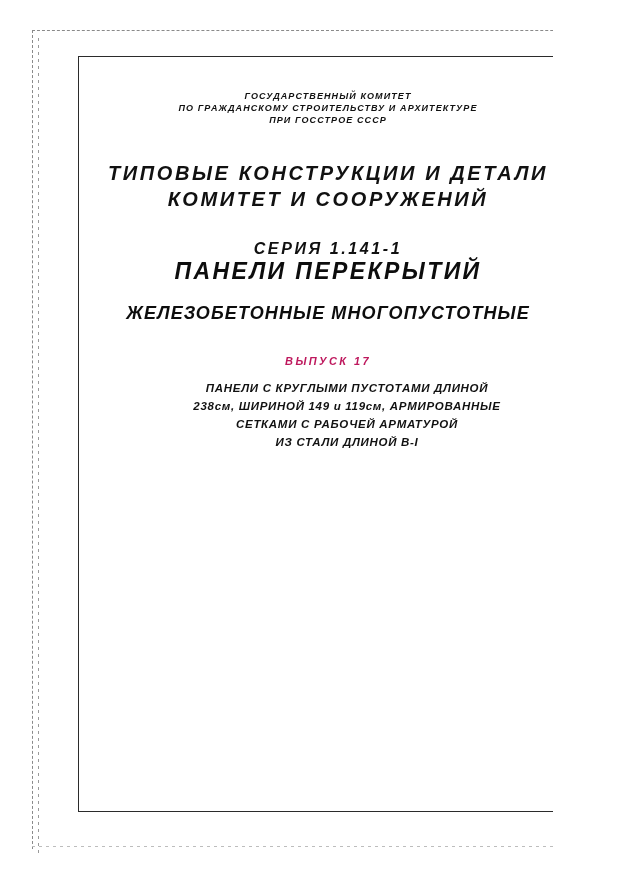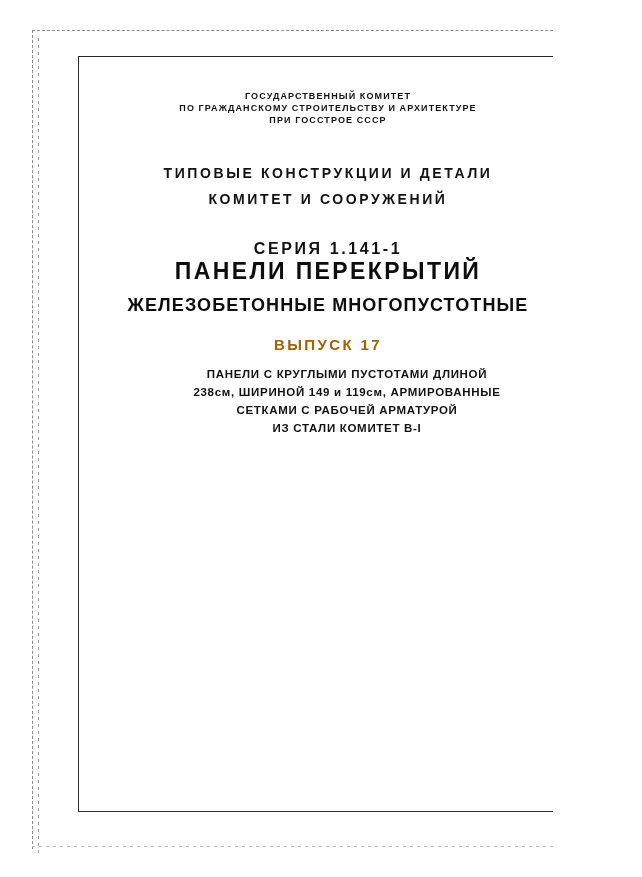--- a/index.html
+++ b/index.html
@@ -8,20 +8,21 @@
     background: #ffffff;
   }
   #page {
     position: relative;
     width: 553px;
     height: 877px;
     background: #ffffff;
     overflow: hidden;
     font-family: "Liberation Sans", sans-serif;
     color: #1a1a1a;
+    font-style: italic;
   }
 
   
   .outer-frame {
     position: absolute;
     left: 32px;
     top: 30px;
     width: 584px;
     height: 818px;
     border-left: 1px dashed #8a8a8a;
@@ -63,21 +64,21 @@
     font-size: 9px;
     font-weight: bold;
     letter-spacing: 1.1px;
     line-height: 12px;
     color: #111;
   }
   .committee div { white-space: nowrap; }
 
   .series-title {
     margin-top: 34px;
-    font-size: 14px;
+    font-size: 20px;
     font-weight: bold;
     letter-spacing: 2.6px;
     line-height: 26px;
     color: #111;
   }
 
   .series-number {
     margin-top: 28px;
     font-size: 16px;
     font-weight: bold;
@@ -85,33 +86,33 @@
     color: #111;
   }
 
   .main-title {
     font-size: 23px;
     font-weight: bold;
     letter-spacing: 2.4px;
     color: #0d0d0d;
   }
   .sub-title {
-    margin-top: 10px;
+    margin-top: 18px;
     font-size: 18px;
     font-weight: bold;
     letter-spacing: 1.1px;
     color: #0d0d0d;
   }
 
   .issue {
-    margin-top: 20px;
-    font-size: 15px;
+    margin-top: 31px;
+    font-size: 11px;
     font-weight: bold;
     letter-spacing: 2.4px;
-    color: #a16207;
+    color: #be185d;
   }
 
   .desc {
     margin-top: 12px;
     font-size: 11.5px;
     font-weight: bold;
     letter-spacing: 0.7px;
     line-height: 18px;
     color: #111;
     margin-left: 38px;
@@ -168,20 +169,20 @@
     <div class="main-title">ПАНЕЛИ ПЕРЕКРЫТИЙ</div>
 
     <div class="sub-title">ЖЕЛЕЗОБЕТОННЫЕ МНОГОПУСТОТНЫЕ</div>
 
     <div class="issue">ВЫПУСК 17</div>
 
     <div class="desc">
       <div>ПАНЕЛИ С КРУГЛЫМИ ПУСТОТАМИ ДЛИНОЙ</div>
       <div>238см, ШИРИНОЙ 149 и 119см, АРМИРОВАННЫЕ</div>
       <div>СЕТКАМИ С РАБОЧЕЙ АРМАТУРОЙ</div>
-      <div>ИЗ СТАЛИ КОМИТЕТ В-I</div>
+      <div>ИЗ СТАЛИ ДЛИНОЙ В-I</div>
     </div>
 
   </div>
 
   <div class="watermark">gbi22.ru</div>
 
 </div>
 
 </body></html>

